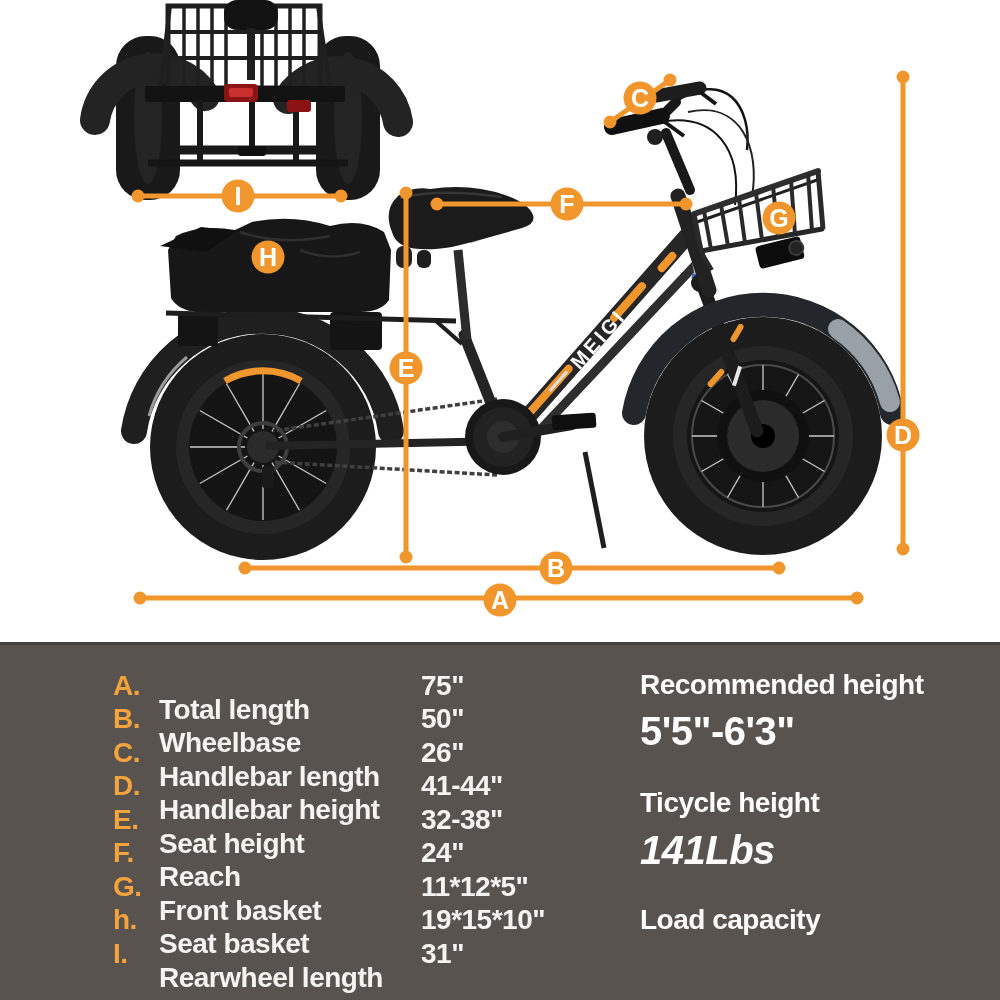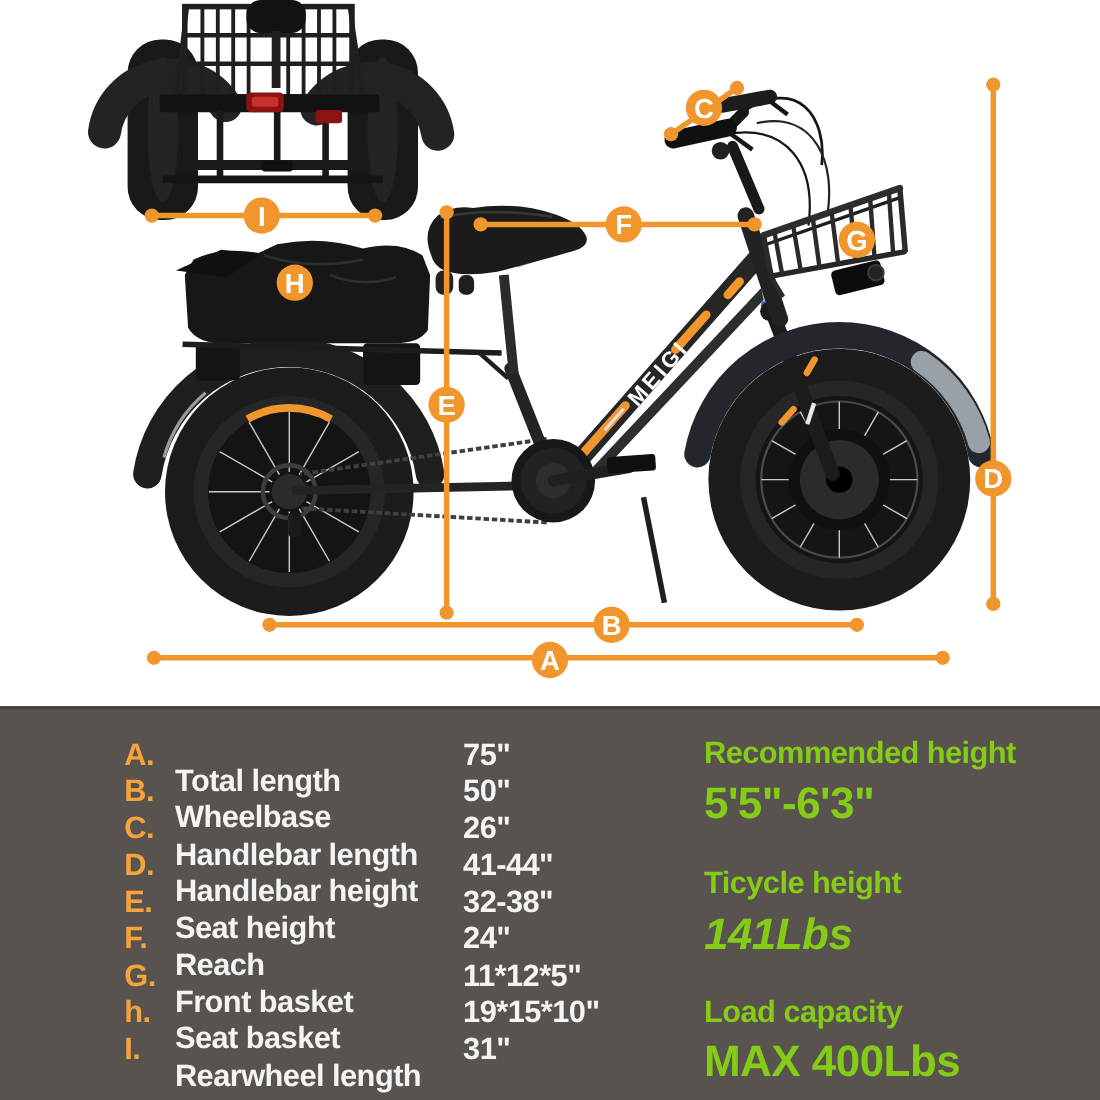--- a/index.html
+++ b/index.html
@@ -8,21 +8,21 @@
   .art{position:absolute;left:0;top:0;}
   
   .panel{position:absolute;left:0;top:642px;width:1000px;height:358px;background:#58534E;
          border-top:3px solid #454140;box-sizing:border-box;}
   .spec-table{position:absolute;left:113px;top:24px;}
   .spec-row{display:flex;align-items:center;height:33.5px;font-weight:bold;font-size:28px;
             letter-spacing:-0.5px;white-space:nowrap;}
   .spec-letter{width:46px;color:#F5A33C;}
   .spec-label{width:262px;color:#F5F4F2;margin-top:48px;}
   .spec-value{color:#F5F4F2;}
-  .hl{position:absolute;left:640px;color:#84cc16;white-space:nowrap;}
+  .hl{position:absolute;left:640px;color:#ffffff;white-space:nowrap;}
   .hl-title{font-size:28px;font-weight:bold;letter-spacing:-0.5px;}
   .hl-value{font-size:40px;font-weight:bold;line-height:42px;letter-spacing:-0.5px;}
   .hl1{top:24px;} .hl1 .hl-value{margin-top:9px;}
   .hl2{top:142px;} .hl2 .hl-value{margin-top:10px;font-style:italic;}
   .hl3{top:259px;} .hl3 .hl-value{margin-top:8px;}
   text{font-family:"Liberation Sans",sans-serif;}
 </style>
 </head>
 <body>
 
@@ -343,16 +343,15 @@
     <div class="hl hl1">
       <div class="hl-title">Recommended height</div>
       <div class="hl-value">5'5"-6'3"</div>
     </div>
     <div class="hl hl2">
       <div class="hl-title">Ticycle height</div>
       <div class="hl-value">141Lbs</div>
     </div>
     <div class="hl hl3">
       <div class="hl-title">Load capacity</div>
-      <div class="hl-value">MAX 400Lbs</div>
     </div>
   </div>
 </div>
 
 </body></html>

